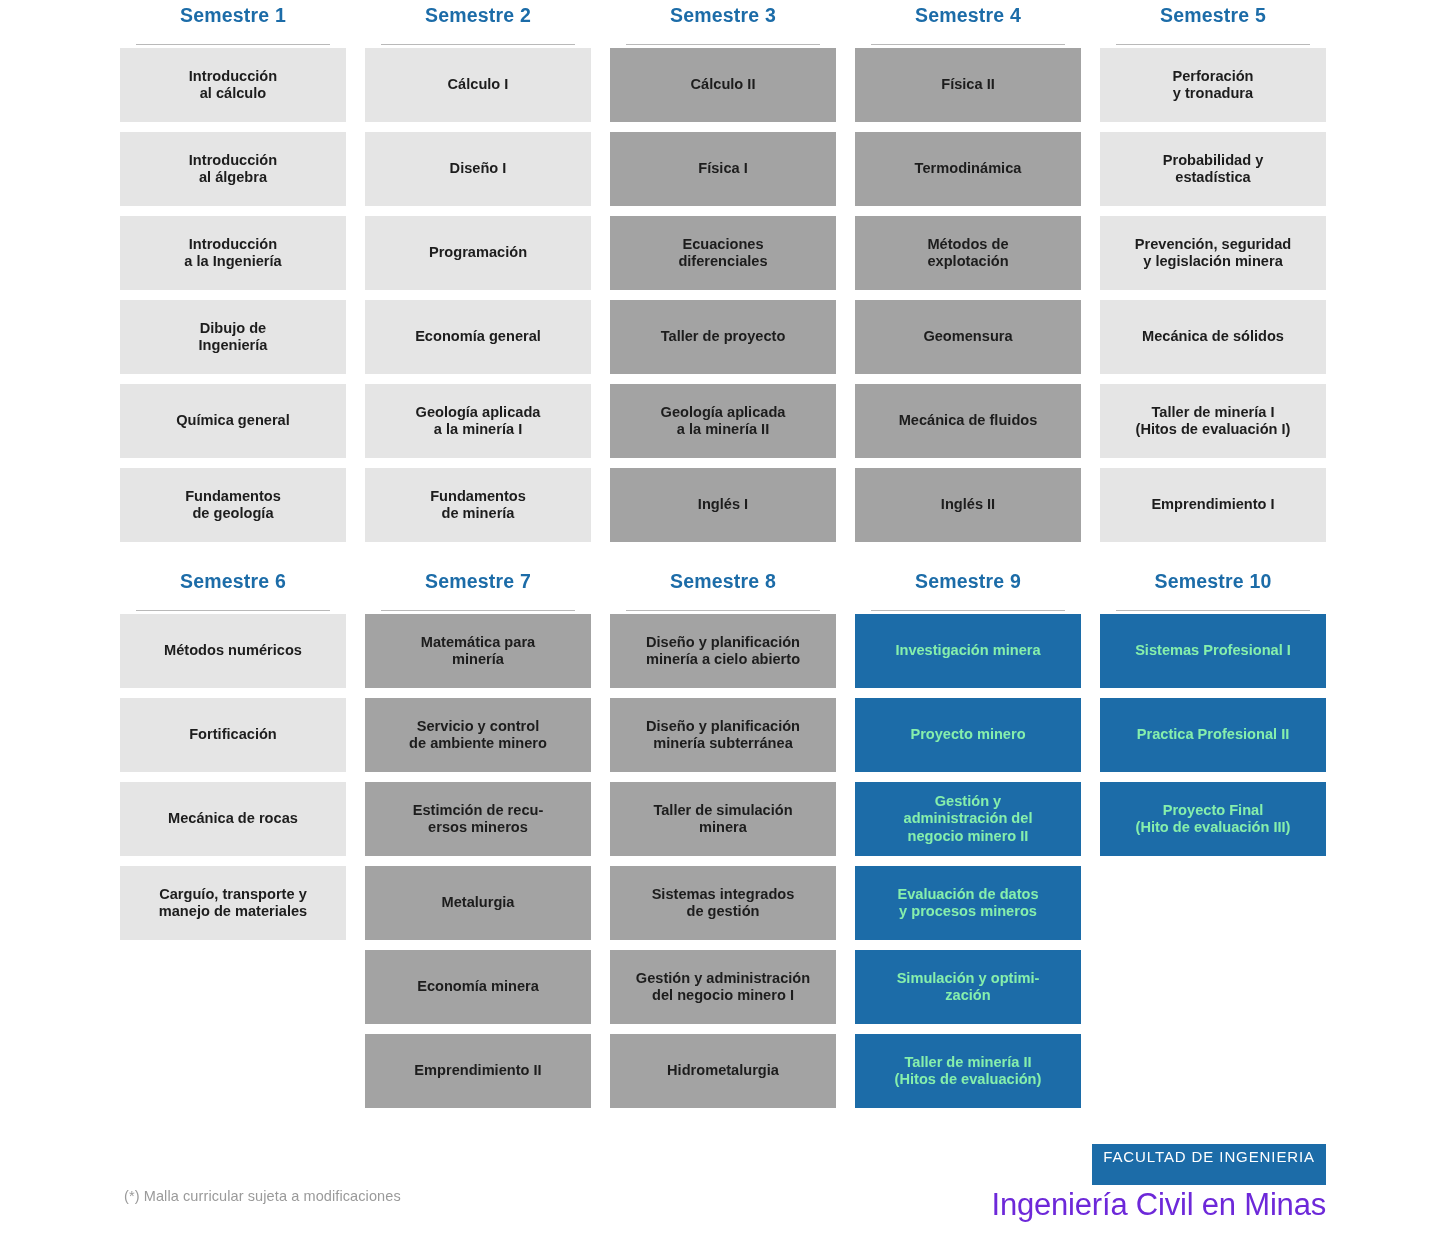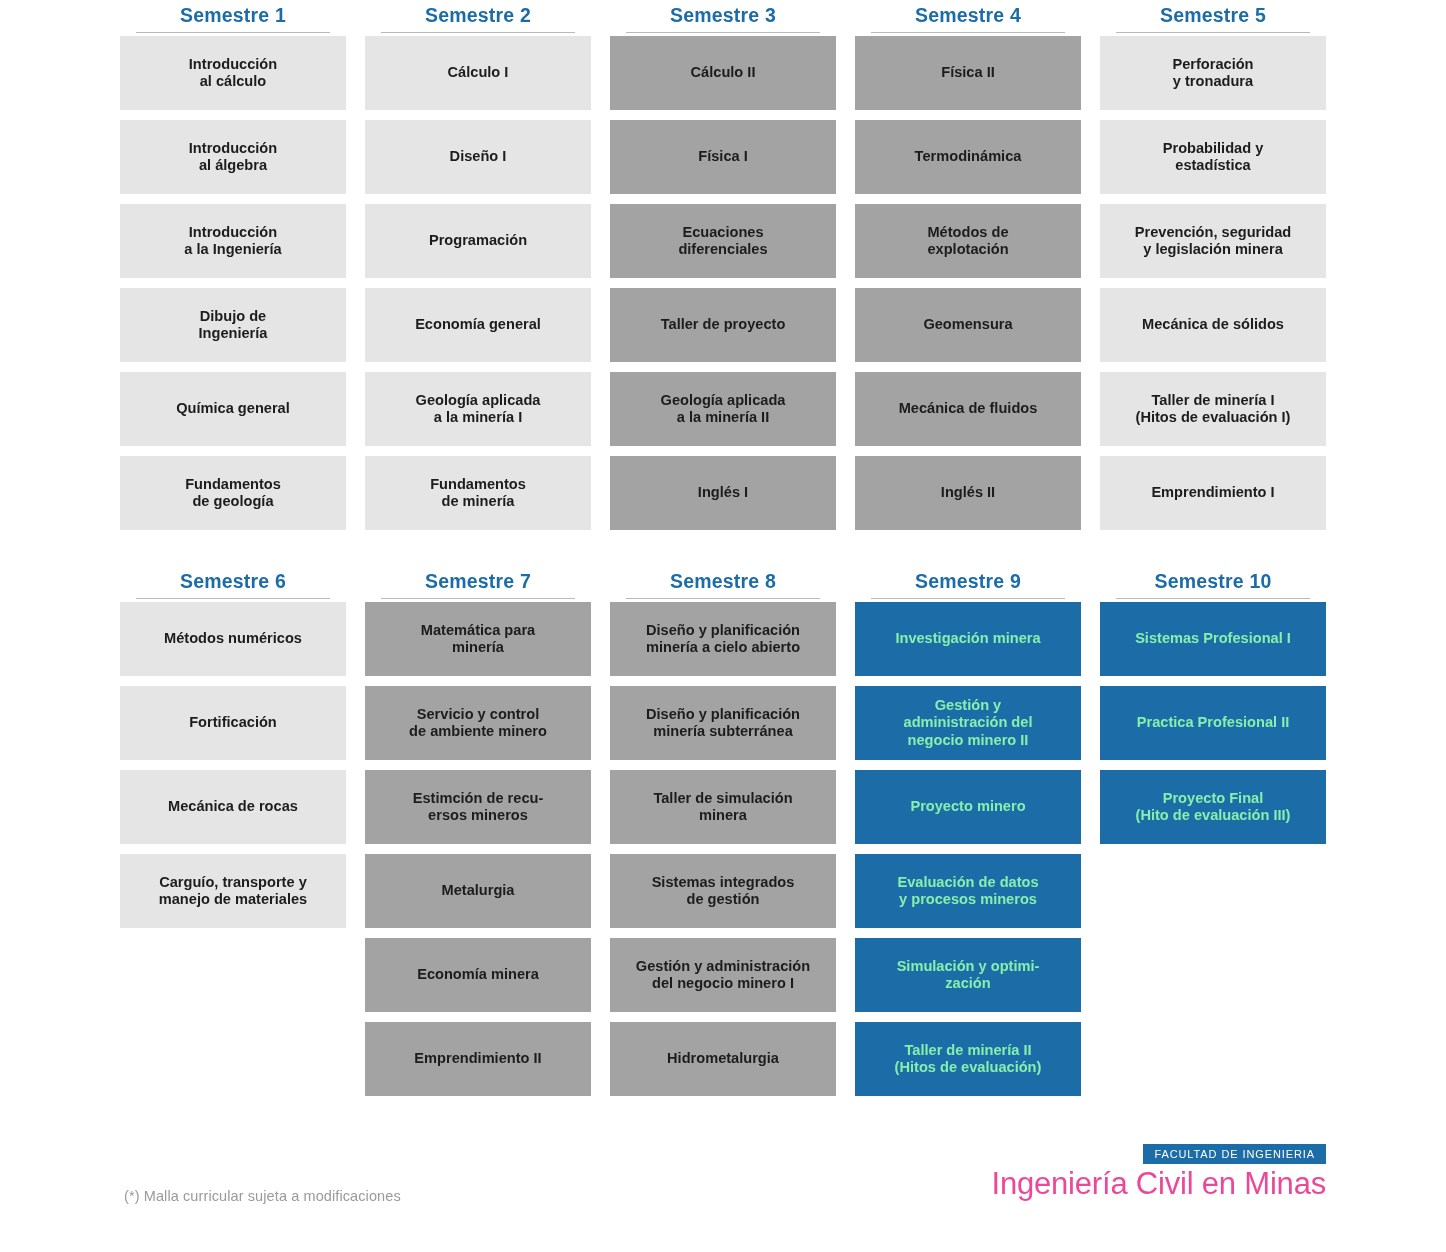--- a/index.html
+++ b/index.html
@@ -39,21 +39,21 @@
     flex-direction: column;
   }
 
   .sem-header {
     text-align: center;
     color: #1c6ca8;
     font-size: 19.5px;
     font-weight: 700;
     letter-spacing: 0.2px;
     padding-top: 4px;
-    padding-bottom: 9px;
+    padding-bottom: 21px;
     position: relative;
   }
   .sem-header::after {
     content: "";
     position: absolute;
     left: 16px;
     right: 16px;
     bottom: 3px;
     height: 1px;
     background: #b9b9b9;
@@ -93,29 +93,29 @@
   .brand {
     position: absolute;
     right: 120px;
     top: 1144px;
     text-align: right;
   }
   .brand-tag {
     display: inline-block;
     background: #1c6ca8;
     color: #ffffff;
-    font-size: 11px;
+    font-size: 15px;
     font-weight: 400;
     letter-spacing: 0.9px;
-    padding: 4px 11px 4px 11px;
+    padding: 4px 11px 20px 11px;
     margin-bottom: 4px;
   }
   .brand-title {
     font-size: 31px;
-    color: #ec4899;
+    color: #6d28d9;
     font-weight: 400;
     letter-spacing: -0.2px;
     line-height: 1.05;
   }
 </style>
 </head>
 <body>
 
 <div class="malla">
 
@@ -211,24 +211,24 @@
 minera</div>
         <div class="course dark">Sistemas integrados
 de gestión</div>
         <div class="course dark">Gestión y administración
 del negocio minero I</div>
         <div class="course dark">Hidrometalurgia</div>
       </div>
       <div class="sem-col">
         <div class="sem-header">Semestre 9</div>
         <div class="course blue">Investigación minera</div>
+        <div class="course blue">Proyecto minero</div>
         <div class="course blue">Gestión y
 administración del
 negocio minero II</div>
-        <div class="course blue">Proyecto minero</div>
         <div class="course blue">Evaluación de datos
 y procesos mineros</div>
         <div class="course blue">Simulación y optimi-
 zación</div>
         <div class="course blue">Taller de minería II
 (Hitos de evaluación)</div>
       </div>
       <div class="sem-col">
         <div class="sem-header">Semestre 10</div>
         <div class="course blue">Sistemas Profesional I</div>

